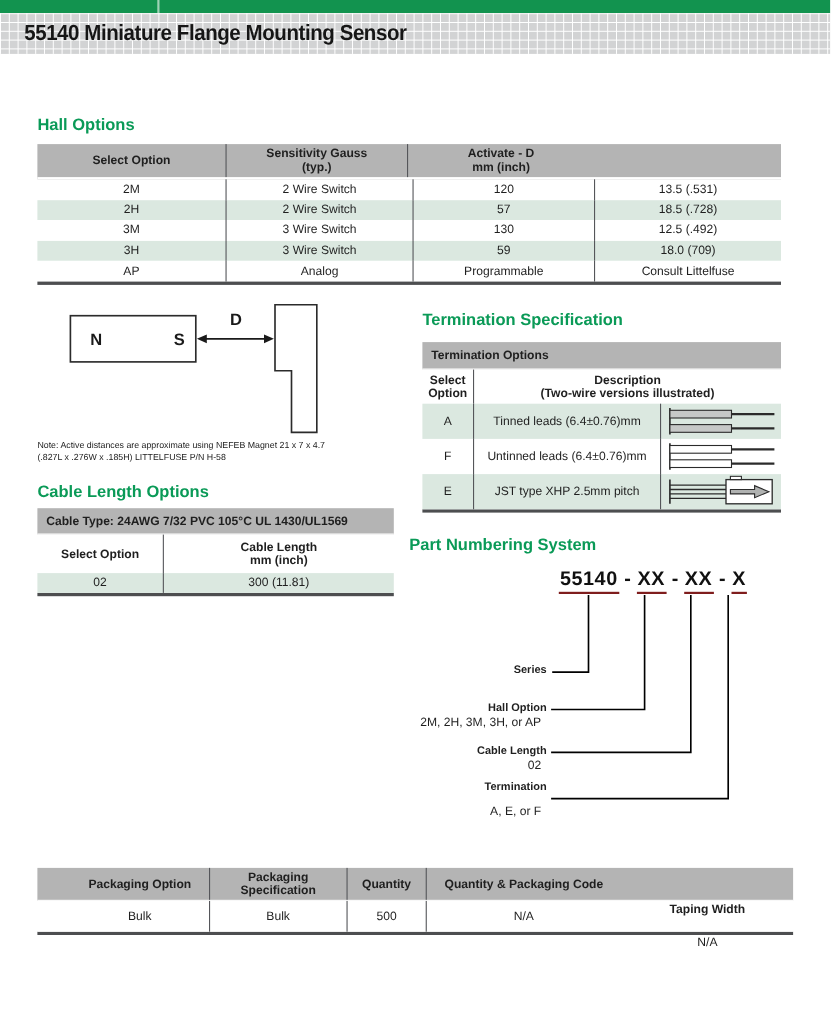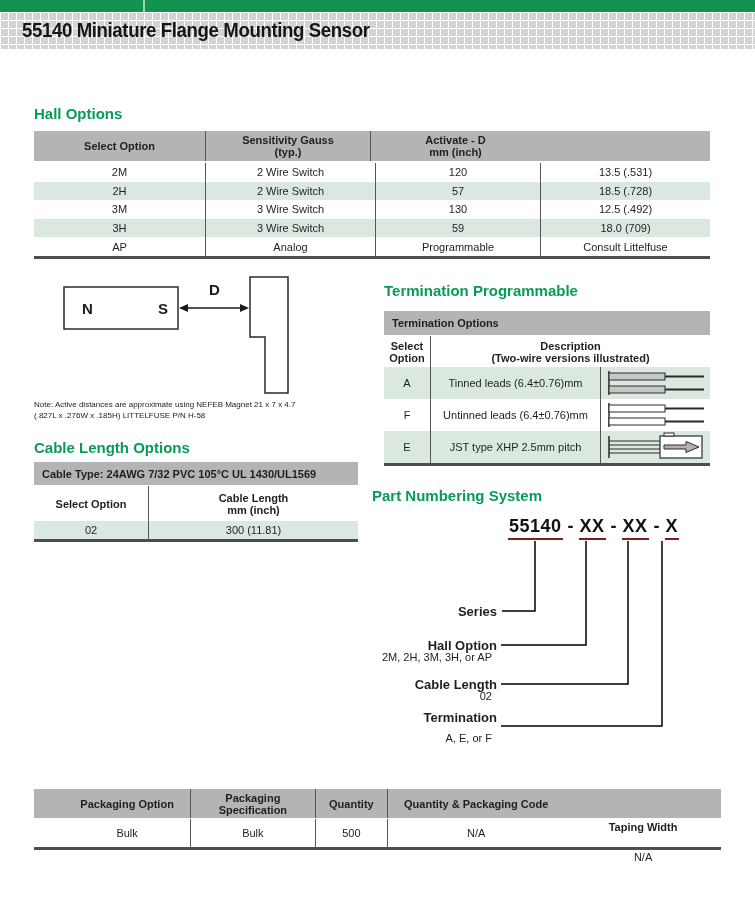--- a/index.html
+++ b/index.html
@@ -57,21 +57,21 @@
   .cable-bar { height:24px; display:flex; align-items:center; padding-left:8px; font-size:11px; font-weight:bold; border-bottom:1px solid #ffffff; }
   .cable-subheader { height:35px; background:#fff; }
   .cable-row { height:18px; }
   .cc1 { width:114px; } .cc2 { width:210px; }
 
   
   .pn-number { position:absolute; left:508px; top:516px; display:flex; align-items:flex-start; font-size:18px; font-weight:bold; color:#111; }
   .pn-seg { border-bottom:2px solid #7f1d1d; padding:0 1px 1px 1px; letter-spacing:0.5px; }
   .pn-sep { width:16px; text-align:center; }
   .pn-lines { position:absolute; left:384px; top:541px; }
-  .pn-label { position:absolute; left:330px; width:167px; text-align:right; font-size:13px; font-weight:bold; white-space:nowrap; }
+  .pn-label { position:absolute; left:330px; width:167px; text-align:right; font-size:10px; font-weight:bold; white-space:nowrap; }
   .pn-sub   { position:absolute; left:330px; width:162px; text-align:right; font-size:11px; white-space:nowrap; }
 
   
   .pack-table { position:absolute; left:34px; top:789px; width:687px; border-bottom:3px solid #4d4e50; }
   .pack-header { height:30px; border-bottom:1px solid #ffffff; }
   .pack-row { height:28px; background:#fff; }
   .pc1 { width:132px;margin-left:30px; } .pc2 { width:130px; } .pc3 { width:76px; } .pc4 { width:185px; } .pc5 { width:164px;margin-top:38px; }
 </style>
 </head>
 <body>
@@ -144,21 +144,21 @@
       <polygon points="145,36 154,32 154,40" fill="#1a1a1a"></polygon>
       <polygon points="215,36 206,32 206,40" fill="#1a1a1a"></polygon>
     </g>
     <polygon points="216,5 254,5 254,121 231,121 231,65 216,65" fill="#ffffff" stroke="#2b2b2b" stroke-width="1.5"></polygon>
   </svg>
   <div class="magnet-note">
     <div>Note: Active distances are approximate using NEFEB Magnet 21 x 7 x 4.7</div>
     <div>(.827L x .276W x .185H) LITTELFUSE P/N H-58</div>
   </div>
 
-  <div class="sec-heading" style="left:384px; top:282px;">Termination Programmable</div>
+  <div class="sec-heading" style="left:384px; top:282px;">Termination Specification</div>
 
   <div class="term-table">
     <div class="term-bar thead-gray">Termination Options</div>
     <div class="row term-subheader">
       <div class="cell bold tc1">
         <div>Select</div>
           <div>Option</div>
       </div>
       <div class="cell bold bl" style="flex:1;">
         <div>Description</div>

